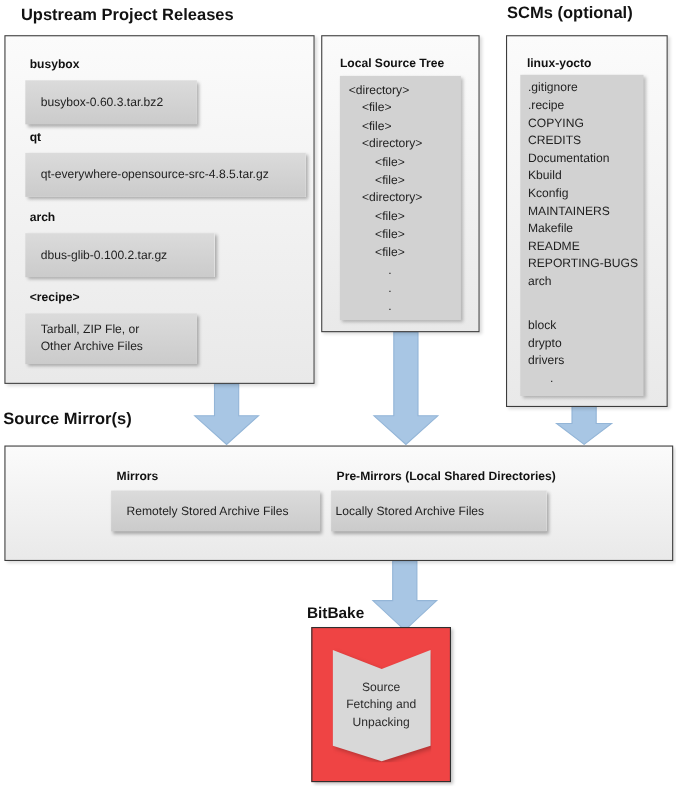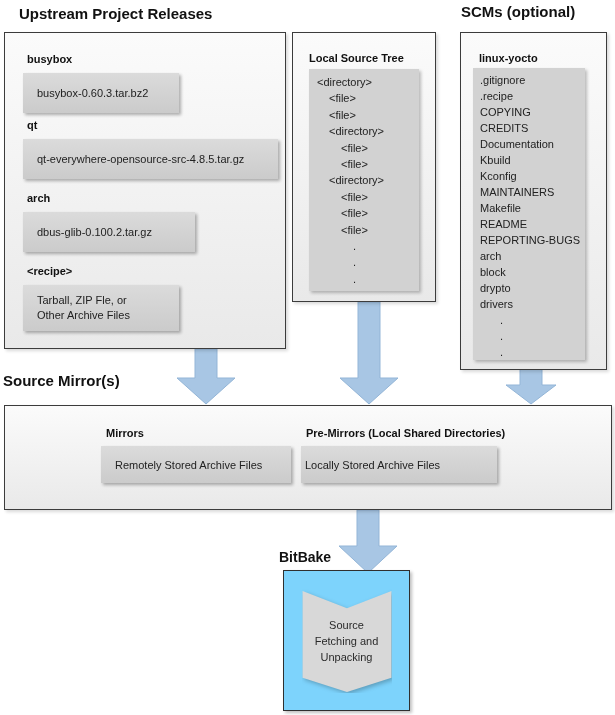--- a/index.html
+++ b/index.html
@@ -87,21 +87,21 @@
         <div class="tree-item" style="padding-left: 0px;">COPYING</div>
         <div class="tree-item" style="padding-left: 0px;">CREDITS</div>
         <div class="tree-item" style="padding-left: 0px;">Documentation</div>
         <div class="tree-item" style="padding-left: 0px;">Kbuild</div>
         <div class="tree-item" style="padding-left: 0px;">Kconfig</div>
         <div class="tree-item" style="padding-left: 0px;">MAINTAINERS</div>
         <div class="tree-item" style="padding-left: 0px;">Makefile</div>
         <div class="tree-item" style="padding-left: 0px;">README</div>
         <div class="tree-item" style="padding-left: 0px;">REPORTING-BUGS</div>
         <div class="tree-item" style="padding-left: 0px;">arch</div>
-        <div class="tree-item" style="padding-left: 0px;">block</div>
+        <div class="tree-item" style="padding-left: 0px; margin-top: 24px;">block</div>
         <div class="tree-item" style="padding-left: 0px;">drypto</div>
         <div class="tree-item" style="padding-left: 0px;">drivers</div>
         <div class="tree-item" style="padding-left: 20px;">.</div>
         <div class="tree-item" style="padding-left: 20px;">.</div>
         <div class="tree-item" style="padding-left: 20px;">.</div>
       </div>
   </div>
 
   <div class="hd" style="left:3px;top:372px">Source Mirror(s)</div>
   <div class="panel" style="left:4px;top:405px;width:608px;height:105px">
@@ -109,21 +109,21 @@
     <div class="gbox" style="left:96px;top:40px;width:190px;height:37px">
       <span>Remotely Stored Archive Files</span>
     </div>
     <div class="lbl" style="left:301px;top:21px">Pre-Mirrors (Local Shared Directories)</div>
     <div class="gbox" style="left:296px;top:40px;width:196px;height:37px;padding-left:4px">
       <span>Locally Stored Archive Files</span>
     </div>
   </div>
 
   <div class="hd" style="left:279px;top:549px;font-size:14px">BitBake</div>
-  <div class="bitbake" style="background: #7dd3fc;">
+  <div class="bitbake" style="background: #ef4444;">
     <svg class="ribbon-svg" width="90" height="104" viewBox="0 0 88 103">
       <polygon points="0,2 44,19 88,2 88,88 44,102 0,88" fill="#d8d8d8"></polygon>
     </svg>
     <div class="ribbon-text">Source
 Fetching and
 Unpacking</div>
   </div>
 
 </div>
 

